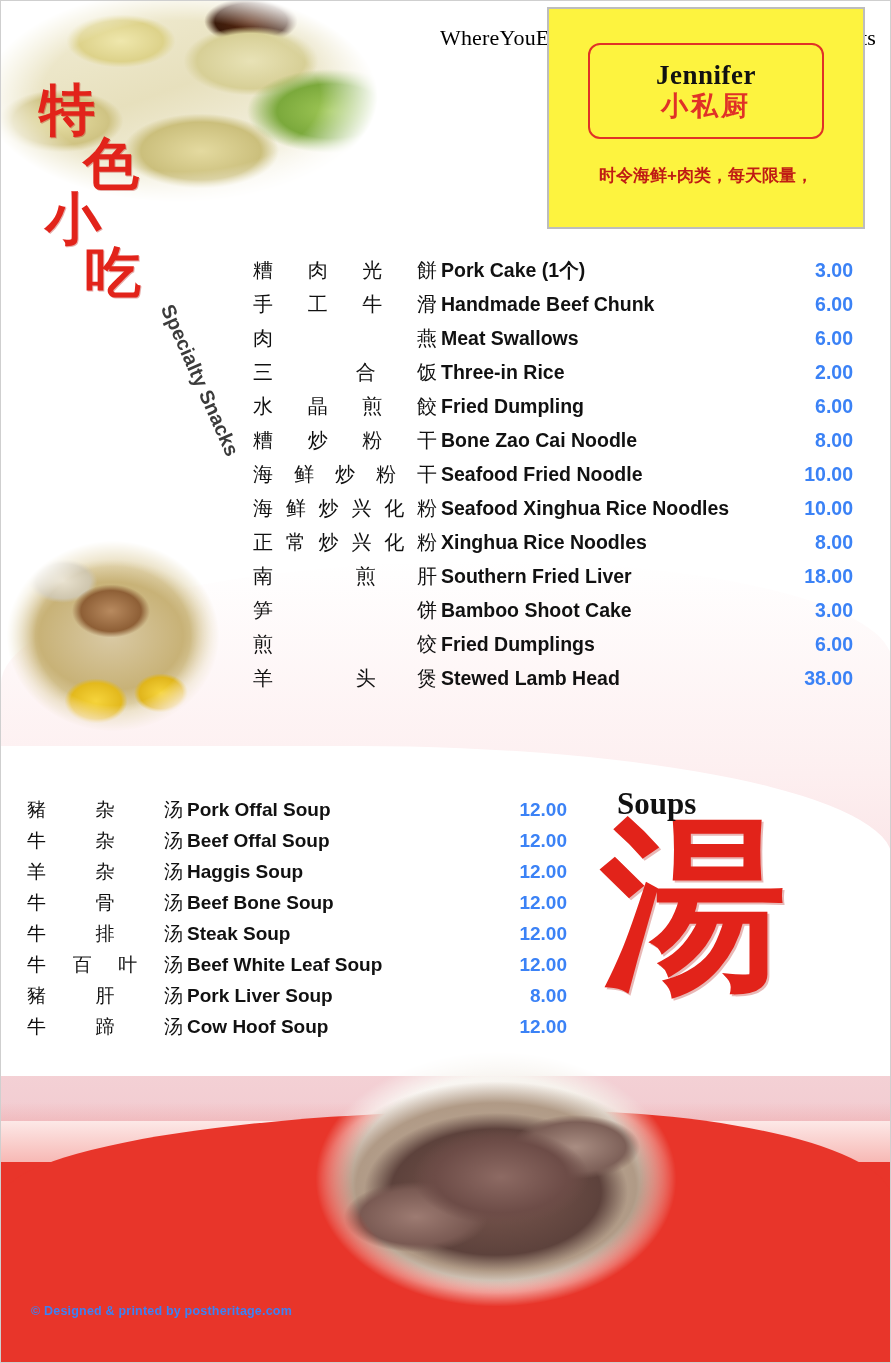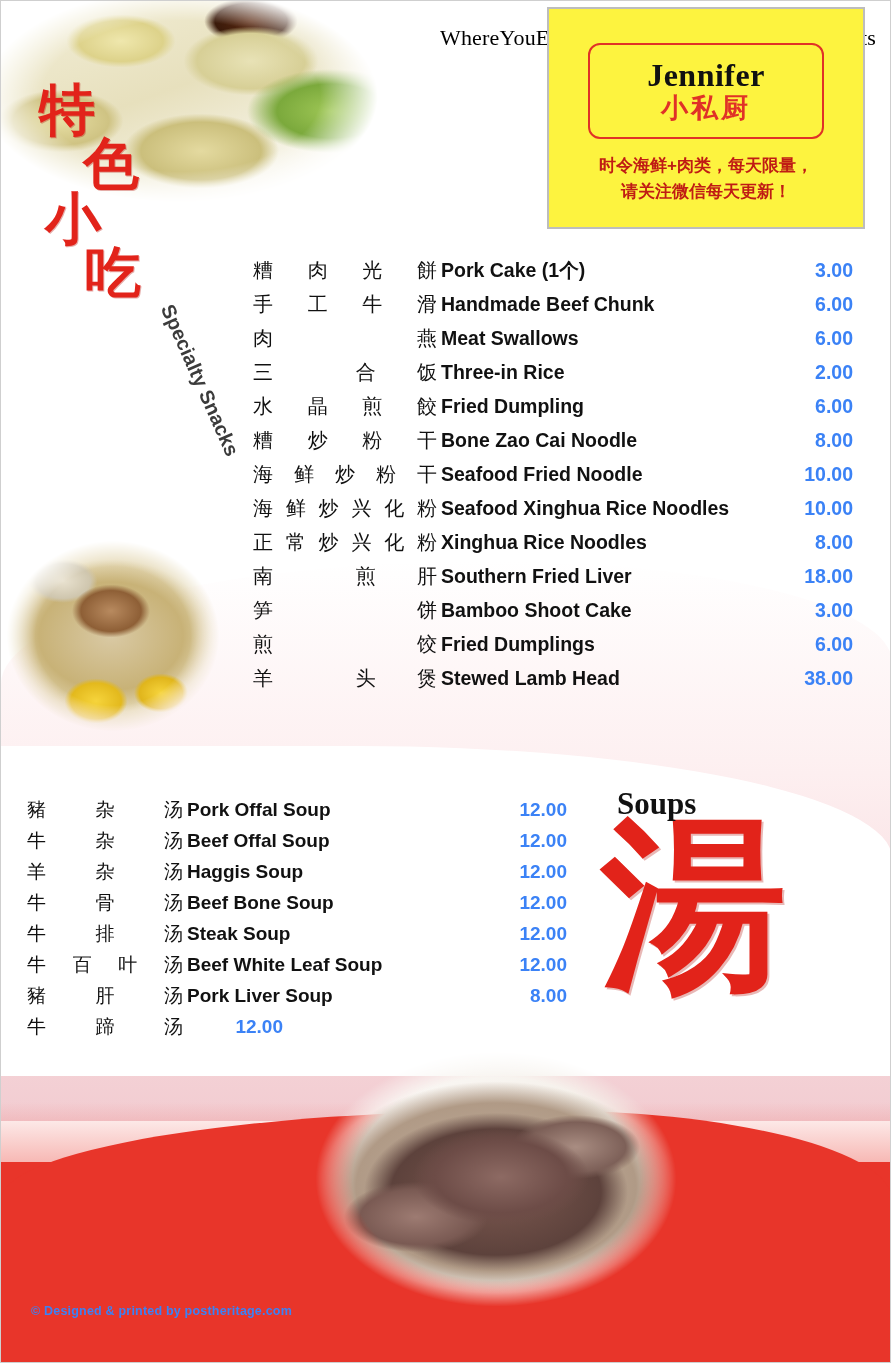--- a/index.html
+++ b/index.html
@@ -101,28 +101,28 @@
     background:#fdf33f;border:2px solid #bdbdbd;z-index:10;
     box-sizing:border-box;padding-top:34px;text-align:center;
   }
   .logo-inner{
     width:232px;height:92px;margin:0 auto;
     border:2px solid #e03127;border-radius:12px;
     display:flex;flex-direction:column;align-items:center;justify-content:center;
   }
   .logo-name{
     font-family:"Liberation Serif", serif;
-    font-size:32px;font-weight:700;color:#111;line-height:1;letter-spacing:.5px;
+    font-size:27px;font-weight:700;color:#111;line-height:1;letter-spacing:.5px;
   }
   .logo-cn{
     font-size:27px;font-weight:700;color:#e03127;line-height:1.05;margin-top:3px;
     letter-spacing:3px;
   }
   .logo-sub{
-    margin-top:14px;color:#c01c14;font-size:17px;font-weight:700;line-height:1.5;
+    margin-top:24px;color:#c01c14;font-size:17px;font-weight:700;line-height:1.5;
   }
 
   
   .brush-specialty{
     position:absolute;left:38px;top:82px;z-index:6;
     color:#e2231a;font-weight:700;
     font-family:"DejaVu Sans", sans-serif;
     font-size:56px;line-height:.97;
     text-shadow:1px 1px 0 rgba(180,20,12,.35);
   }
@@ -203,21 +203,20 @@
 
   <div class="site-banner">WhereYouEat.com / Discover Local Restaurants</div>
 
   <div class="logo-card">
     <div class="logo-inner">
       <div class="logo-name">Jennifer</div>
       <div class="logo-cn">小私厨</div>
     </div>
     <div class="logo-sub">
       <div>时令海鲜+肉类，每天限量，</div>
-      <div>请关注微信每天更新！</div>
     </div>
   </div>
 
   <div class="brush-specialty">
     <span class="c1">特</span>
     <span class="c2">色</span>
     <span class="c3">小</span>
     <span class="c4">吃</span>
   </div>
   <div class="vert-label">Specialty Snacks</div>
@@ -426,18 +425,19 @@
         </div>
         <div class="en">Pork Liver Soup</div>
         <div class="price">8.00</div>
       </div>
       <div class="row">
         <div class="cn">
           <b>牛</b>
           <b>蹄</b>
           <b>汤</b>
         </div>
+        <div class="en">Cow Hoof Soup</div>
         <div class="price">12.00</div>
       </div>
     </div>
 
   <div class="credit">© Designed &amp; printed by postheritage.com</div>
 </div>
 
 </body></html>

